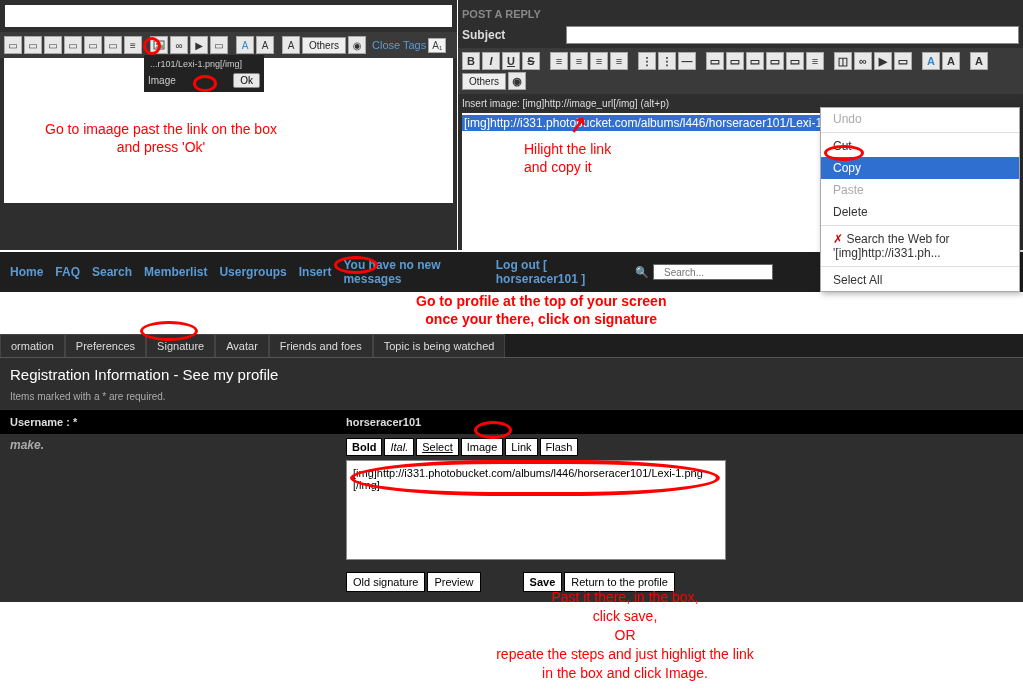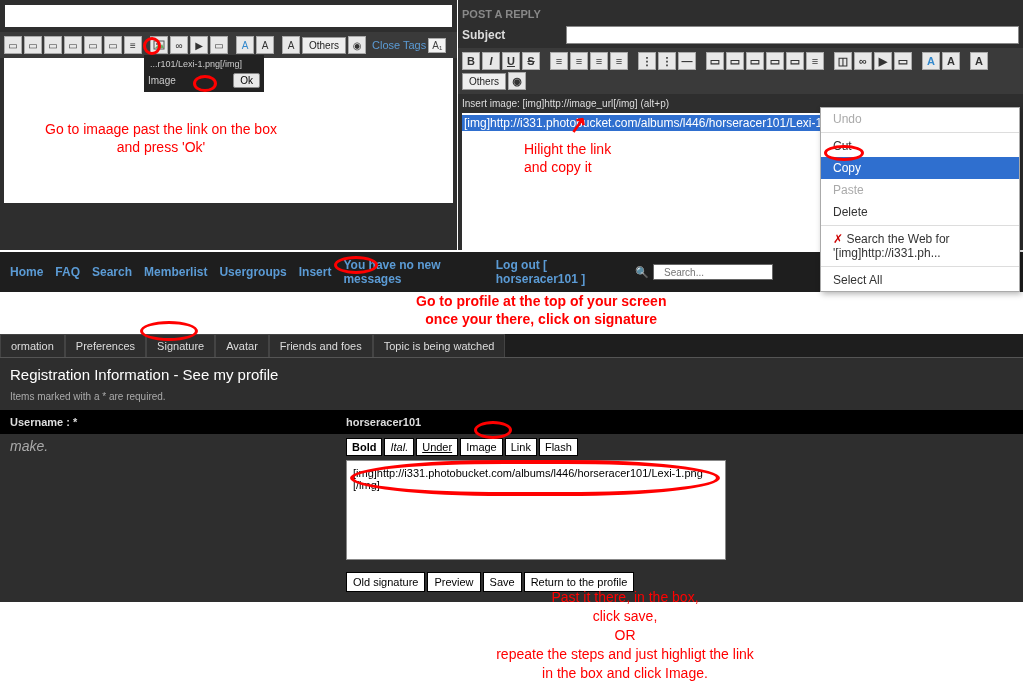--- a/index.html
+++ b/index.html
@@ -60,34 +60,34 @@
   .circ3b { position:absolute; border:3px solid red; border-radius:50%; width:58px; height:20px; top:321px; left:140px; z-index:6; }
 
   .regsec { background:#2e2e2e; padding:8px 10px; color:#ddd; }
   .regsec h3 { font-size:15px; font-weight:normal; color:#fff; }
   .regsec .note { font-size:10px; color:#aaa; margin-top:8px; }
   .formrow { display:flex; background:#000000; padding:6px 10px; color:#ddd; font-size:11px; }
   .formrow .lab { width:336px; font-weight:bold; }
   .formrow .val { font-weight:bold; }
   
   .sigarea { background:#2e2e2e; padding:4px 10px 10px 10px; display:flex; }
-  .sigarea .left { width:336px; color:#aaa; font-size:14px; font-style:italic; }
+  .sigarea .left { width:336px; color:#aaa; font-size:12px; font-style:italic;font-weight:bold; }
   .sigarea .right { }
   .sigbtns { display:flex; gap:2px; margin-bottom:4px; }
   .sigbtn { background:#fff; border:1px solid #000; padding:2px 5px; font-size:11px; color:#000; }
   .sigbtn.b { font-weight:bold; }
   .sigbtn.i { font-style:italic; }
   .sigbtn.u { text-decoration:underline; }
   .circ3c { position:absolute; border:3px solid red; border-radius:50%; width:38px; height:18px; top:421px; left:474px; z-index:6; }
   .sigta { width:380px; height:100px; background:#fff; border:1px solid #888; font-size:11px; padding:6px; position:relative; }
   .sigcirc { position:absolute; border:4px solid red; border-radius:50% / 60%; width:370px; height:36px; top:460px; left:350px; z-index:6; }
   
   .btmbtns { display:flex; gap:2px; margin-top:12px; }
   .btmbtn { background:#fff; border:1px solid #000; padding:3px 6px; font-size:11px; }
-  .btmbtn.save { font-weight:normal; }
+  .btmbtn.save { font-weight:bold;margin-left:40px; }
   
   .anno3b { position:absolute; top:588px; left:465px; color:red; font-size:14px; text-align:center; line-height:1.35; width:320px;}
 </style>
 </head>
 <body>
 
 <div class="panel1">
   <div class="subject-inp"></div>
   <div class="toolbar">
     <div class="tbbtn">▭</div>
@@ -232,21 +232,21 @@
   <div class="formrow">
     <div class="lab">Username : *</div>
     <div class="val">horseracer101</div>
   </div>
   <div class="sigarea">
     <div class="left">make.</div>
     <div class="right">
       <div class="sigbtns">
         <button class="sigbtn b">Bold</button>
         <button class="sigbtn i">Ital.</button>
-        <button class="sigbtn u">Under</button>
+        <button class="sigbtn u">Select</button>
         <button class="sigbtn">Image</button>
         <button class="sigbtn">Link</button>
         <button class="sigbtn">Flash</button>
       </div>
       <div class="sigta" style="white-space:pre-wrap">[img]http://i331.photobucket.com/albums/l446/horseracer101/Lexi-1.png
 [/img]</div>
       <div class="btmbtns">
         <button class="btmbtn">Old signature</button>
         <button class="btmbtn">Preview</button>
         <button class="btmbtn save">Save</button>

